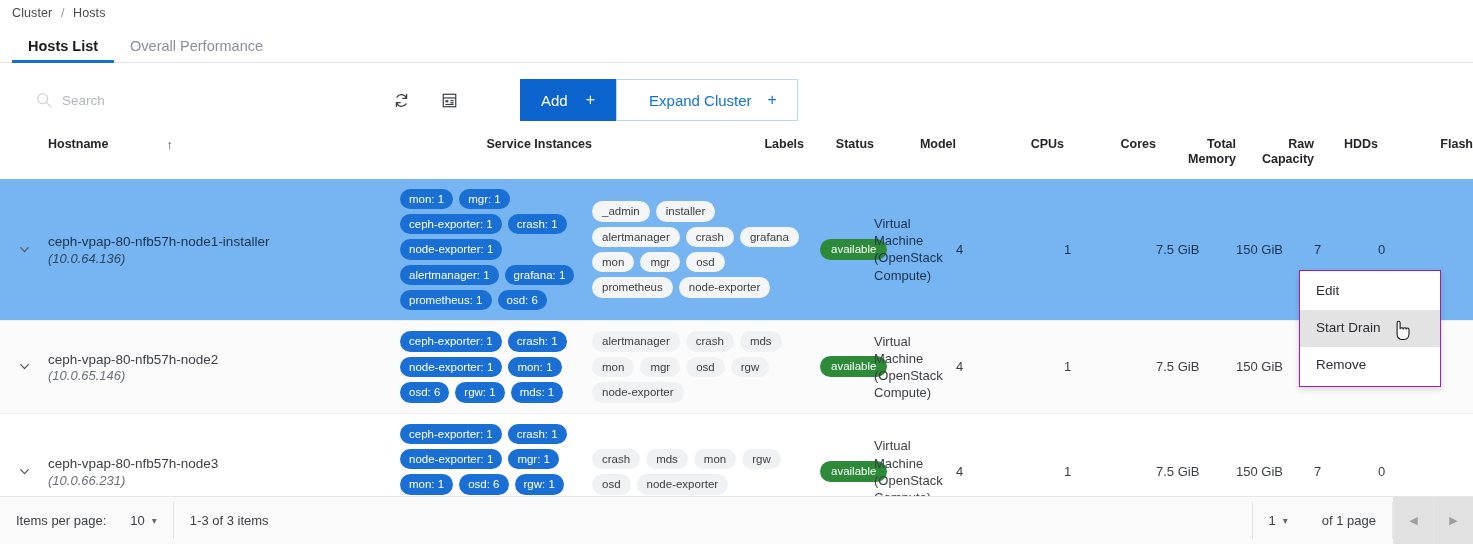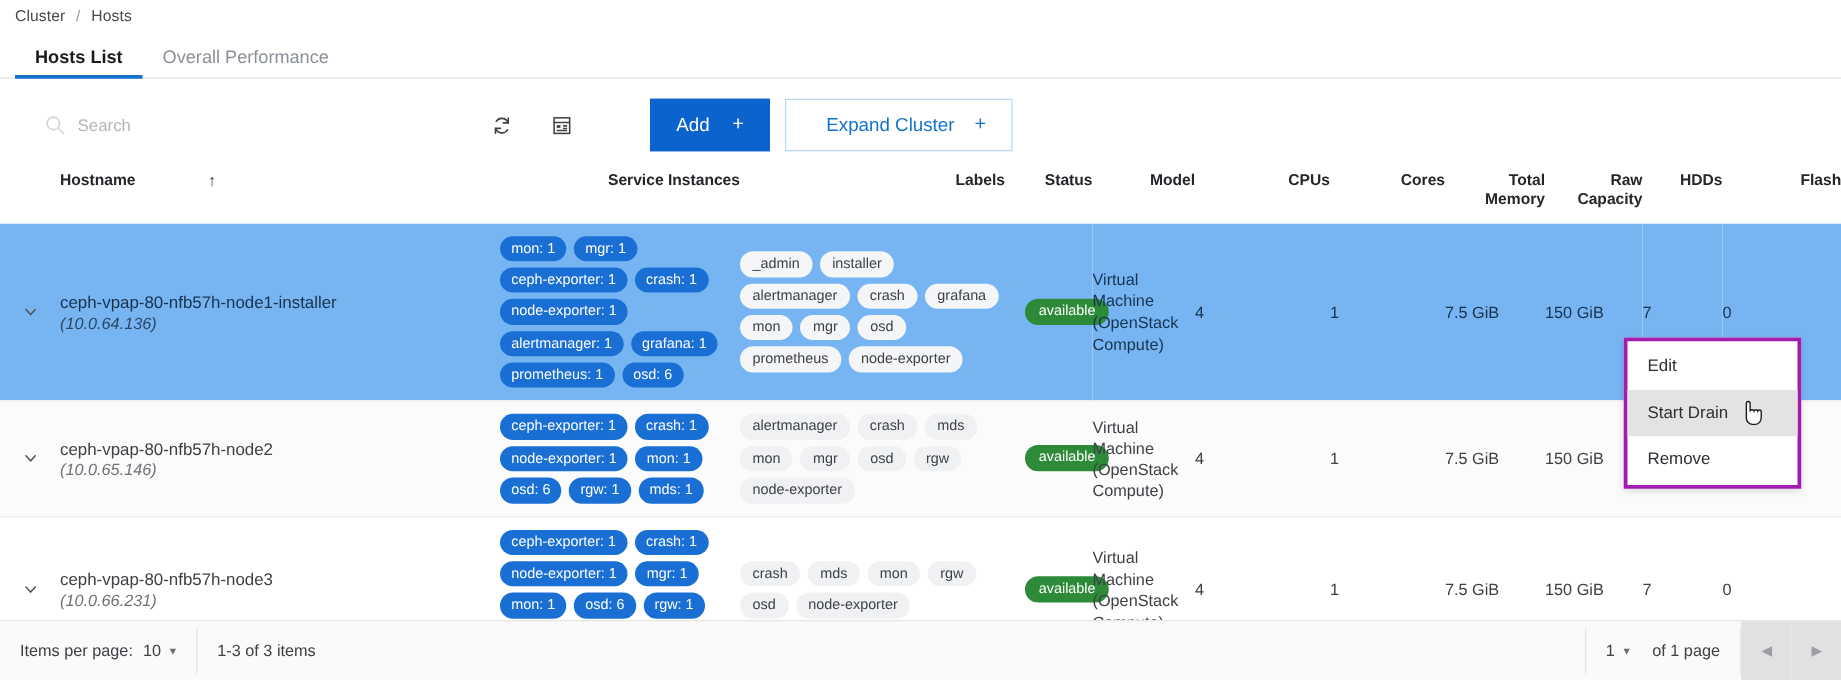--- a/index.html
+++ b/index.html
@@ -92,21 +92,21 @@
   }
   .btn-primary {
     background: #0b63ce;
     color: #fff;
     border: 1px solid #0b63ce;
   }
   .btn-outline {
     background: #fff;
     color: #1273cf;
     border: 1px solid #b9d6f2;
-    margin-left: 12px;
+    margin-left: 0;
     gap: 16px;
     padding-left: 32px;
   }
   .btn .plus { font-size: 16px; font-weight: 400; }
 
   
   table.hosts { width: 1473px; border-collapse: collapse; table-layout: fixed; }
   table.hosts thead th {
     font-size: 12.5px;
     font-weight: 700;
@@ -172,21 +172,21 @@
     line-height: 1.3;
     margin-left: 16px;
   }
 
   
   .dropdown {
     position: absolute;
     left: 1299px; top: 270px;
     width: 142px;
     background: #fff;
-    border: 3px solid #a21caf;
+    border: 1px solid #a21caf;
     box-shadow: 0 2px 6px rgba(0,0,0,.17);
     z-index: 40;
     padding: 2px 0;
   }
   .dd-item {
     font-size: 13.5px;
     color: #2b2e33;
     padding: 11px 16px;
     cursor: pointer;
     white-space: nowrap;
@@ -205,21 +205,21 @@
   
   .footer {
     position: absolute;
     left: 0; bottom: 0;
     width: 1473px; height: 48px;
     background: #fafafa;
     border-top: 1px solid #e3e5e8;
     display: flex; align-items: center;
     font-size: 13px; color: #3d4044;
   }
-  .foot-cell { display: flex; align-items: center; height: 37px; padding: 0 16px; gap: 8px; }
+  .foot-cell { display: flex; align-items: center; height: 37px; padding: 0 16px; gap: 24px; }
   .foot-div { border-right: 1px solid #e3e5e8; }
   .mini-select { display: flex; align-items: center; gap: 7px; cursor: pointer; }
   .caret { font-size: 10px; color: #6b6f75; }
   .page-nav { margin-left: auto; display: flex; align-items: center; height: 48px; }
   .nav-btn {
     width: 40px; height: 48px;
     display: flex; align-items: center; justify-content: center;
     background: #e1e1e1;
     color: #9b9ea2;
     border-left: 1px solid #e3e5e8;

